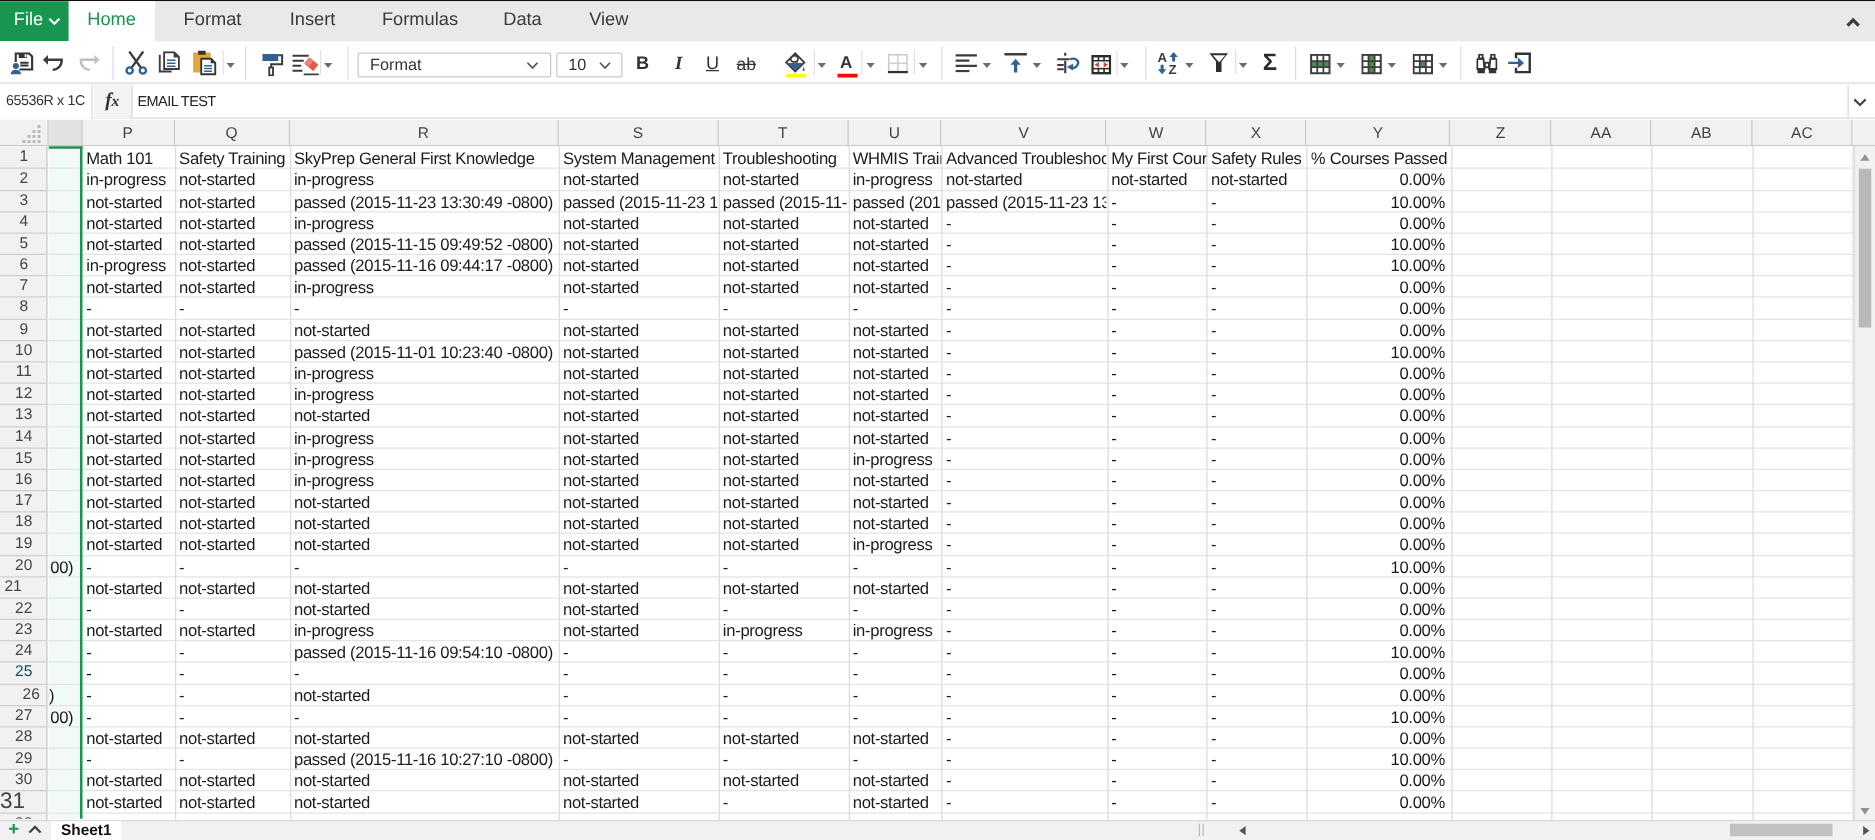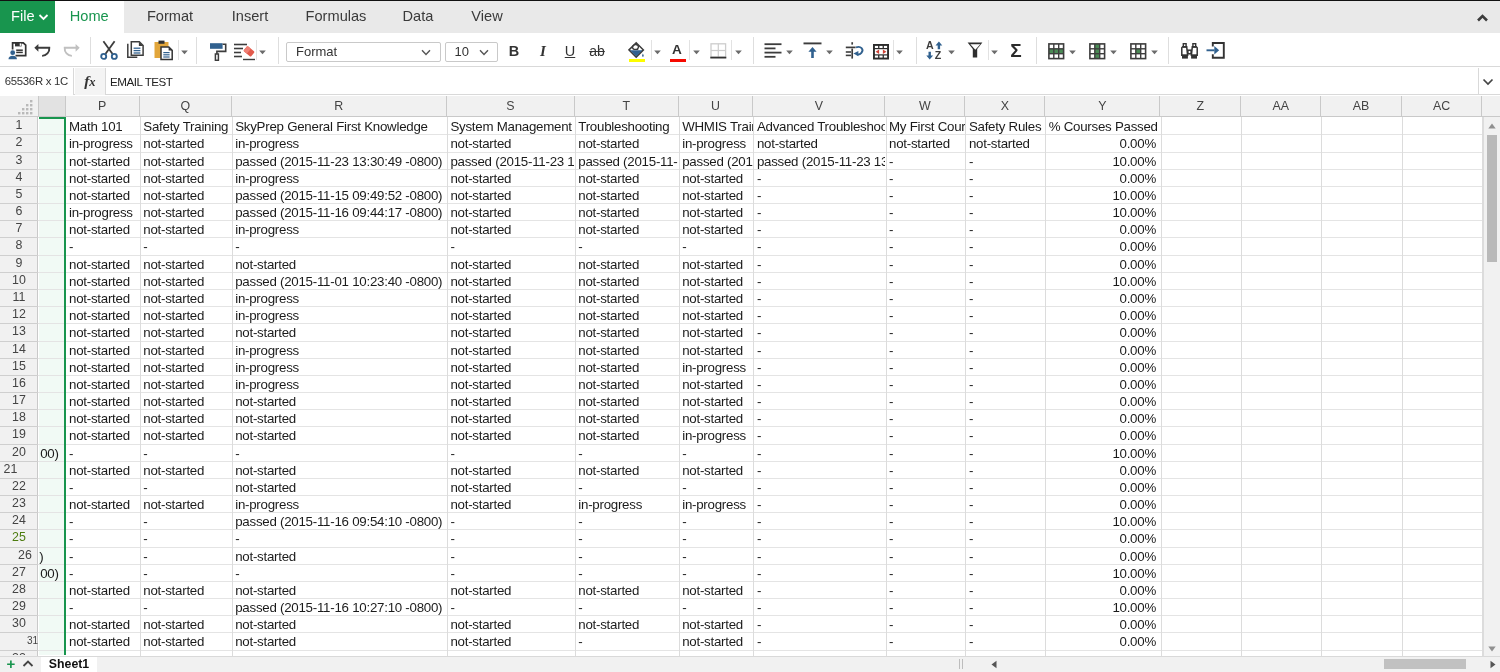--- a/index.html
+++ b/index.html
@@ -352,39 +352,39 @@
 <div class="abs" style="left:38px;top:477.87px;width:1445.3px;height:1px;background:#e4e4e4"></div>
 <div class="abs" style="left:0;top:477.87px;width:38px;height:17.17px;overflow:hidden;font-size:12.4px;color:#444;text-align:center;line-height:17.17px">22</div>
 <div class="abs" style="left:0;top:495.04px;width:38px;height:1px;background:#cfcfcf"></div>
 <div class="abs" style="left:38px;top:495.04px;width:1445.3px;height:1px;background:#e4e4e4"></div>
 <div class="abs" style="left:0;top:495.04px;width:38px;height:17.17px;overflow:hidden;font-size:12.4px;color:#444;text-align:center;line-height:17.17px">23</div>
 <div class="abs" style="left:0;top:512.21px;width:38px;height:1px;background:#cfcfcf"></div>
 <div class="abs" style="left:38px;top:512.21px;width:1445.3px;height:1px;background:#e4e4e4"></div>
 <div class="abs" style="left:0;top:512.21px;width:38px;height:17.17px;overflow:hidden;font-size:12.4px;color:#444;text-align:center;line-height:17.17px">24</div>
 <div class="abs" style="left:0;top:529.38px;width:38px;height:1px;background:#cfcfcf"></div>
 <div class="abs" style="left:38px;top:529.38px;width:1445.3px;height:1px;background:#e4e4e4"></div>
-<div class="abs" style="left:0;top:529.38px;width:38px;height:17.17px;overflow:hidden;font-size:12.4px;color:#4d7c0f;text-align:center;line-height:17.17px">25</div>
+<div class="abs" style="left:0;top:529.38px;width:38px;height:17.17px;overflow:hidden;font-size:12.4px;color:#0c4a6e;text-align:center;line-height:17.17px">25</div>
 <div class="abs" style="left:0;top:546.55px;width:38px;height:1px;background:#cfcfcf"></div>
 <div class="abs" style="left:38px;top:546.55px;width:1445.3px;height:1px;background:#e4e4e4"></div>
 <div class="abs" style="left:0;top:546.55px;width:50px;height:17.17px;overflow:hidden;font-size:12.4px;color:#444;text-align:center;line-height:17.17px">26</div>
 <div class="abs" style="left:0;top:563.72px;width:38px;height:1px;background:#cfcfcf"></div>
 <div class="abs" style="left:38px;top:563.72px;width:1445.3px;height:1px;background:#e4e4e4"></div>
 <div class="abs" style="left:0;top:563.72px;width:38px;height:17.17px;overflow:hidden;font-size:12.4px;color:#444;text-align:center;line-height:17.17px">27</div>
 <div class="abs" style="left:0;top:580.89px;width:38px;height:1px;background:#cfcfcf"></div>
 <div class="abs" style="left:38px;top:580.89px;width:1445.3px;height:1px;background:#e4e4e4"></div>
 <div class="abs" style="left:0;top:580.89px;width:38px;height:17.17px;overflow:hidden;font-size:12.4px;color:#444;text-align:center;line-height:17.17px">28</div>
 <div class="abs" style="left:0;top:598.06px;width:38px;height:1px;background:#cfcfcf"></div>
 <div class="abs" style="left:38px;top:598.06px;width:1445.3px;height:1px;background:#e4e4e4"></div>
 <div class="abs" style="left:0;top:598.06px;width:38px;height:17.17px;overflow:hidden;font-size:12.4px;color:#444;text-align:center;line-height:17.17px">29</div>
 <div class="abs" style="left:0;top:615.23px;width:38px;height:1px;background:#cfcfcf"></div>
 <div class="abs" style="left:38px;top:615.23px;width:1445.3px;height:1px;background:#e4e4e4"></div>
 <div class="abs" style="left:0;top:615.23px;width:38px;height:17.17px;overflow:hidden;font-size:12.4px;color:#444;text-align:center;line-height:17.17px">30</div>
 <div class="abs" style="left:0;top:632.40px;width:38px;height:1px;background:#cfcfcf"></div>
 <div class="abs" style="left:38px;top:632.40px;width:1445.3px;height:1px;background:#e4e4e4"></div>
-<div class="abs" style="left:0;top:632.40px;width:38px;height:17.17px;overflow:hidden;font-size:10px;color:#444;text-align:right;line-height:17.17px">31</div>
+<div class="abs" style="left:0;top:632.40px;width:38px;height:17.17px;overflow:hidden;font-size:18px;color:#444;text-align:left;line-height:17.17px">31</div>
 <div class="abs" style="left:0;top:649.57px;width:38px;height:1px;background:#cfcfcf"></div>
 <div class="abs" style="left:38px;top:649.57px;width:1445.3px;height:1px;background:#e4e4e4"></div>
 <div class="abs" style="left:0;top:649.57px;width:38px;height:5.93px;overflow:hidden;font-size:12.4px;color:#444;text-align:center;line-height:17.17px">32</div>
 <div class="abs" style="left:139.8px;top:117px;width:1px;height:538.5px;background:#dcdcdc"></div>
 <div class="abs" style="left:231.7px;top:117px;width:1px;height:538.5px;background:#dcdcdc"></div>
 <div class="abs" style="left:446.9px;top:117px;width:1px;height:538.5px;background:#dcdcdc"></div>
 <div class="abs" style="left:574.8px;top:117px;width:1px;height:538.5px;background:#dcdcdc"></div>
 <div class="abs" style="left:678.7px;top:117px;width:1px;height:538.5px;background:#dcdcdc"></div>
 <div class="abs" style="left:753.4px;top:117px;width:1px;height:538.5px;background:#dcdcdc"></div>
 <div class="abs" style="left:885.5px;top:117px;width:1px;height:538.5px;background:#dcdcdc"></div>

